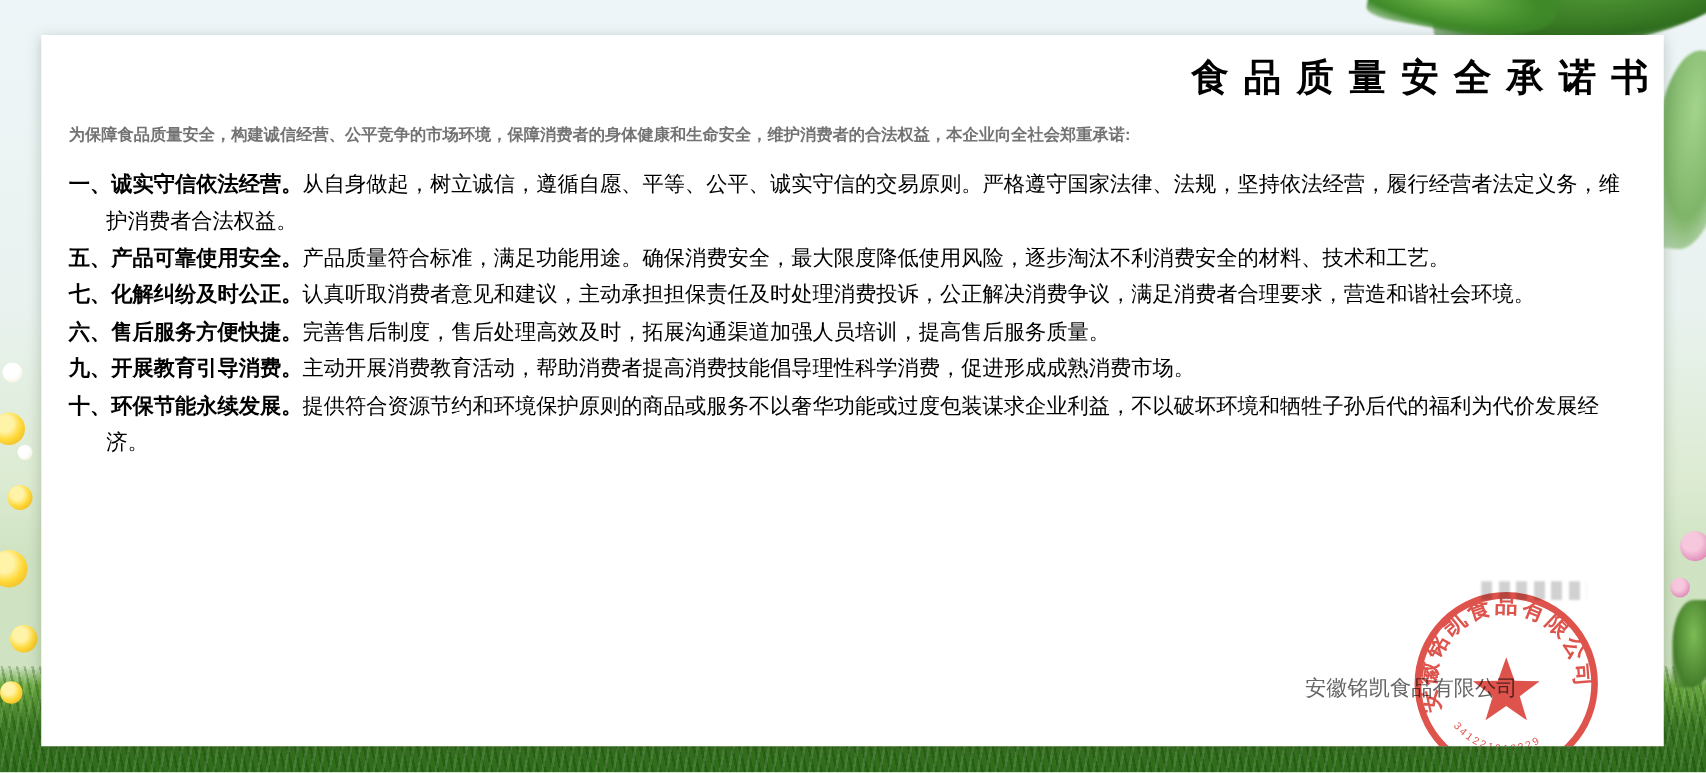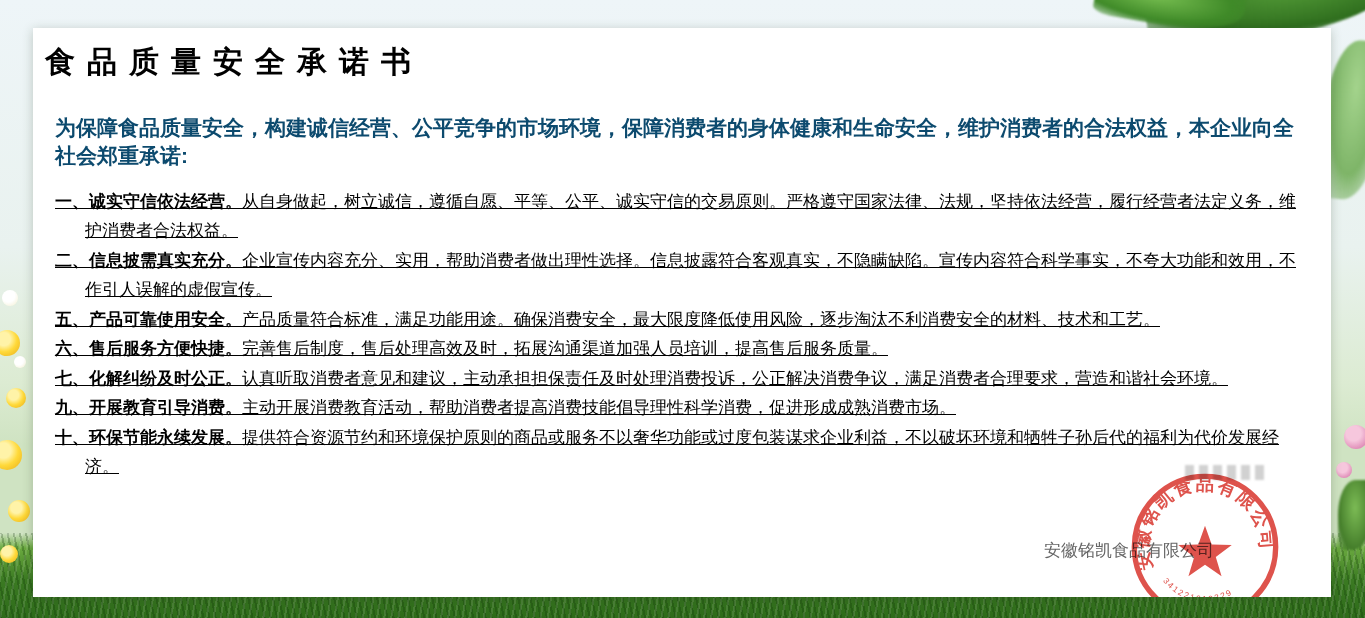--- a/index.html
+++ b/index.html
@@ -19,25 +19,25 @@
            background:radial-gradient(ellipse at 40% 40%,#79c052 0%,#3f8a28 60%,rgba(63,138,40,0) 95%);}
   .leaf.l3{right:-18px;top:40px;width:60px;height:160px;transform:rotate(6deg);
            background:radial-gradient(ellipse at 50% 30%,#8cc96a 0%,#5aa03a 55%,rgba(90,160,58,0) 95%);opacity:.75;}
   .dot{position:absolute;border-radius:50%;filter:blur(.6px);}
   .fy{background:radial-gradient(circle at 38% 35%,#fff3a8 0 28%,#ffd93a 55%,#e7ab18 100%);}
   .fw{background:radial-gradient(circle at 40% 35%,#ffffff 0 45%,#f2eecf 100%);}
   .fp{background:radial-gradient(circle at 40% 35%,#f6c7dd 0 35%,#e08db8 75%,#c9699f 100%);}
   
   .panel{position:absolute;left:33px;top:28px;width:1298px;height:569px;background:#ffffff;
          box-shadow:0 2px 10px rgba(40,60,30,.25);overflow:hidden;}
-  .doc-title{margin:14px 0 0;text-align:left;font-size:30px;font-weight:700;color:#000;
+  .doc-title{margin:14px 0 0;text-align:right;font-size:30px;font-weight:700;color:#000;
              letter-spacing:12px;text-indent:12px;}
-  .doc-intro{margin:31px 22px 0;font-size:21px;font-weight:700;color:#0c4a6e;line-height:1.35;}
+  .doc-intro{margin:16px 22px 0;font-size:13px;font-weight:700;color:#737373;line-height:1.35;}
   .commitments{margin:16px 22px 0;font-size:17px;color:#000;line-height:29.5px;}
-  .item{padding-left:30px;text-indent:-30px;text-decoration:underline;}
+  .item{padding-left:30px;text-indent:-30px;}
   .item .num,.item .lead{font-weight:700;}
   
   .signature{position:absolute;right:117px;top:508px;text-align:right;color:#666;
              font-size:17px;line-height:30px;}
   .stamp{position:absolute;left:1096px;top:441px;width:152px;height:156px;
          opacity:.85;mix-blend-mode:multiply;pointer-events:none;}
   .overprint{position:absolute;left:1152px;top:437px;width:84px;height:15px;opacity:.45;
              filter:blur(1px);
              background:repeating-linear-gradient(90deg,#9a9a9a 0 9px,transparent 9px 14px);}
 </style>
@@ -60,24 +60,23 @@
   <div class="dot fy" style="left:0px;top:545px;width:18px;height:18px;"></div>
   <div class="dot fp" style="left:1344px;top:425px;width:24px;height:24px;"></div>
   <div class="dot fp" style="left:1336px;top:462px;width:16px;height:16px;"></div>
   <div class="leaf" style="left:1338px;top:480px;width:34px;height:70px;background:radial-gradient(ellipse at 50% 40%,#7cbb55 0%,#447d2a 70%,rgba(68,125,42,0) 100%);"></div>
 
   <div class="panel">
     <h1 class="doc-title">食品质量安全承诺书</h1>
     <p class="doc-intro">为保障食品质量安全，构建诚信经营、公平竞争的市场环境，保障消费者的身体健康和生命安全，维护消费者的合法权益，本企业向全社会郑重承诺:</p>
     <div class="commitments">
         <div class="item"><span class="num">一、</span><span class="lead">诚实守信依法经营。</span><span class="body">从自身做起，树立诚信，遵循自愿、平等、公平、诚实守信的交易原则。严格遵守国家法律、法规，坚持依法经营，履行经营者法定义务，维护消费者合法权益。</span></div>
-        <div class="item"><span class="num">二、</span><span class="lead">信息披需真实充分。</span><span class="body">企业宣传内容充分、实用，帮助消费者做出理性选择。信息披露符合客观真实，不隐瞒缺陷。宣传内容符合科学事实，不夸大功能和效用，不作引人误解的虚假宣传。</span></div>
         <div class="item"><span class="num">五、</span><span class="lead">产品可靠使用安全。</span><span class="body">产品质量符合标准，满足功能用途。确保消费安全，最大限度降低使用风险，逐步淘汰不利消费安全的材料、技术和工艺。</span></div>
+        <div class="item"><span class="num">七、</span><span class="lead">化解纠纷及时公正。</span><span class="body">认真听取消费者意见和建议，主动承担担保责任及时处理消费投诉，公正解决消费争议，满足消费者合理要求，营造和谐社会环境。</span></div>
         <div class="item"><span class="num">六、</span><span class="lead">售后服务方便快捷。</span><span class="body">完善售后制度，售后处理高效及时，拓展沟通渠道加强人员培训，提高售后服务质量。</span></div>
-        <div class="item"><span class="num">七、</span><span class="lead">化解纠纷及时公正。</span><span class="body">认真听取消费者意见和建议，主动承担担保责任及时处理消费投诉，公正解决消费争议，满足消费者合理要求，营造和谐社会环境。</span></div>
         <div class="item"><span class="num">九、</span><span class="lead">开展教育引导消费。</span><span class="body">主动开展消费教育活动，帮助消费者提高消费技能倡导理性科学消费，促进形成成熟消费市场。</span></div>
         <div class="item"><span class="num">十、</span><span class="lead">环保节能永续发展。</span><span class="body">提供符合资源节约和环境保护原则的商品或服务不以奢华功能或过度包装谋求企业利益，不以破坏环境和牺牲子孙后代的福利为代价发展经济。</span></div>
       </div>
 
     <div class="signature">
       <div>安徽铭凯食品有限公司</div>
     </div>
 
     <div class="overprint"></div>
 

